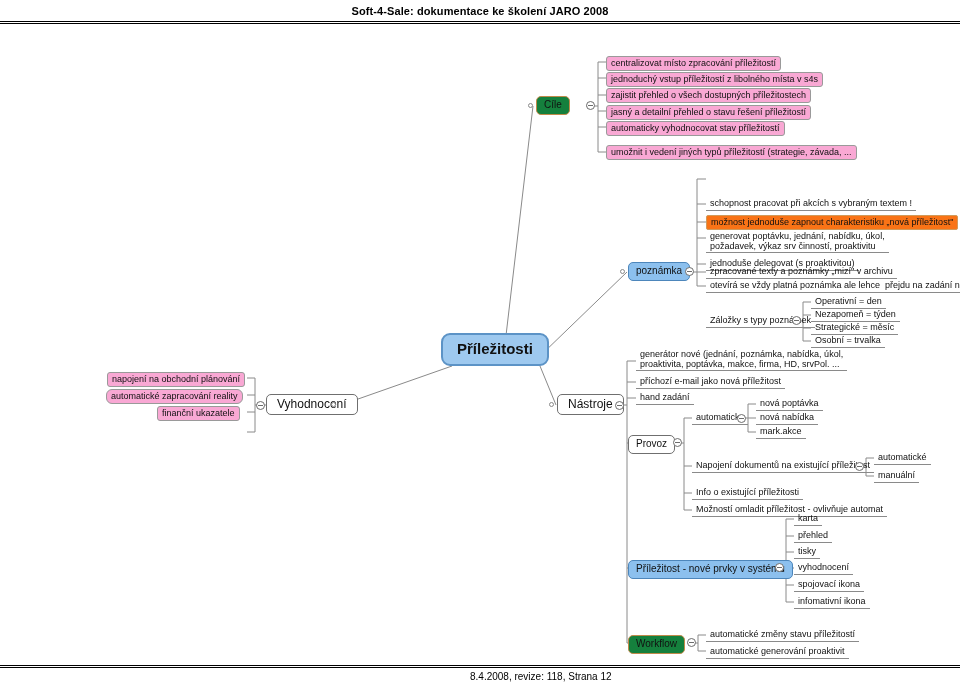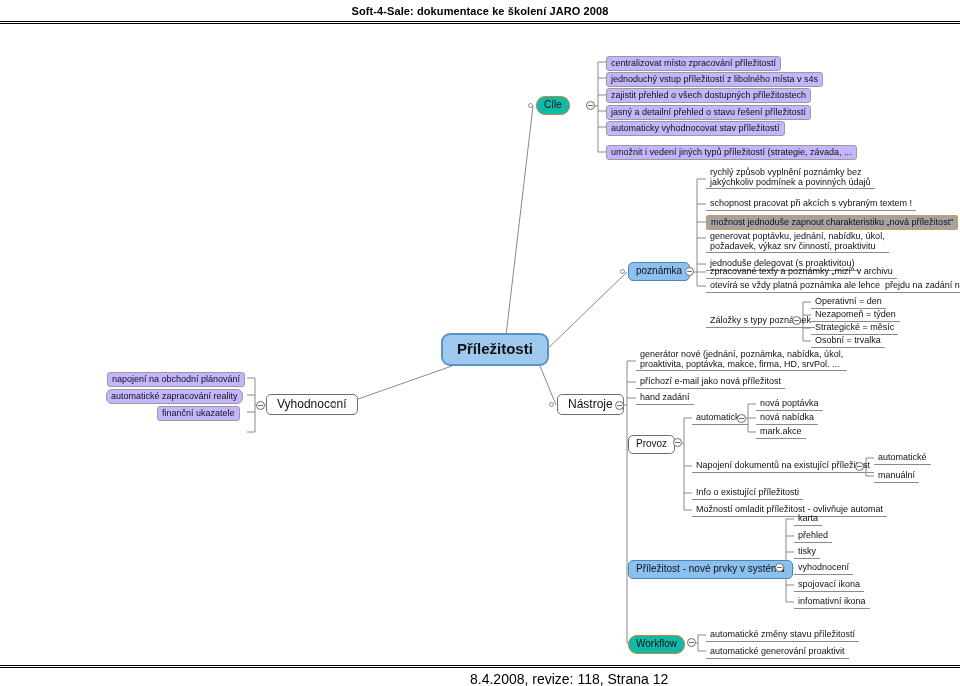--- a/index.html
+++ b/index.html
@@ -34,21 +34,21 @@
     background:#fff;
   }
   #footer {
     position:absolute; left:0; top:668px; width:960px; height:18px;
   }
   #footer .left {
     position:absolute; left:6px; top:3px; font-size:9.5px; white-space:nowrap;
   }
   #footer .left b { font-weight:bold; }
   #footer .right {
-    position:absolute; left:470px; top:3px; font-size:14px; white-space:nowrap;
+    position:absolute; left:470px; top:3px; font-size:10px; white-space:nowrap;
   }
 
   
   #canvas {
     position:absolute; left:0; top:26px; width:960px; height:638px;
     background:#ffffff;
   }
   #wires { position:absolute; left:0; top:0; width:960px; height:638px; }
 
   
@@ -62,46 +62,46 @@
     color:#111;
   }
   
   .leaf {
     border-bottom:1px solid #8a8a8a;
     padding:1px 4px 1px 4px;
   }
   .leaf.boxed {
     border:1px solid #9a9a9a;
     border-radius:3px;
-    background:#c4b5fd;
+    background:#f9a8d4;
   }
   .leaf.two {
     line-height:10px;
     white-space:pre-line;
   }
 
   
   .cap {
     border:1px solid #6f6f6f;
     border-radius:5px;
     background:#ffffff;
     padding:2px 7px 3px 7px;
     font-size:10px;
     line-height:12px;
   }
-  .cap.orange { background:#14b8a6; border-color:#c08a4a;border-radius:9px; }
+  .cap.orange { background:#15803d; border-color:#c08a4a; }
   .cap.blue   { background:#8cc0ee; border-color:#4d86bb; }
   .cap.center {
     background:#9ec9ef; border-color:#5c93c6; border-radius:9px;
     font-size:15px; line-height:18px; font-weight:bold; padding:5px 14px 6px 14px;
     border-width:2px;
   }
   .cap.big { font-size:12px; padding:3px 10px 4px 10px; }
 
-  .hl { background:#a3a3a3; border:1px solid #d19a5a; border-radius:2px; }
+  .hl { background:#f97316; border:1px solid #d19a5a; border-radius:2px; }
 
   
   .knob {
     position:absolute;
     width:9px; height:9px;
     border:1px solid #6d6d6d;
     border-radius:50%;
     background:#fff;
   }
   .knob::before {
@@ -220,22 +220,20 @@
   <div class="node leaf boxed" style="left:606px; top:46px;">jednoduchý vstup příležitostí z libolného místa v s4s</div>
   <div class="node leaf boxed" style="left:606px; top:62px;">zajistit přehled o všech dostupných příležitostech</div>
   <div class="node leaf boxed" style="left:606px; top:79px;">jasný a detailní přehled o stavu řešení příležitostí</div>
   <div class="node leaf boxed" style="left:606px; top:95px;">automaticky vyhodnocovat stav příležitostí</div>
   <div class="node leaf boxed" style="left:606px; top:119px;">umožnit i vedení jiných typů příležitostí (strategie, závada, ...</div>
 
   <div class="node cap blue" style="left:628px; top:236px;">poznámka</div>
   <div class="dot" style="left:620px; top:243px;"></div>
   <div class="knob" style="left:685px; top:241px;"></div>
 
-  <div class="node leaf two" style="left:706px; top:140px;">rychlý způsob vyplnění poznámky bez
-jakýchkoliv podmínek a povinných údajů</div>
   <div class="node leaf" style="left:706px; top:171px;">schopnost pracovat při akcích s vybraným textem !</div>
   <div class="node leaf hl" style="left:706px; top:189px;">možnost jednoduše zapnout charakteristiku „nová příležitost"</div>
   <div class="node leaf two" style="left:706px; top:204px;">generovat poptávku, jednání, nabídku, úkol,
 požadavek, výkaz srv činností, proaktivitu</div>
   <div class="node leaf" style="left:706px; top:231px;">jednoduše delegovat (s proaktivitou)</div>
   <div class="node leaf" style="left:706px; top:239px;">zpracované texty a poznámky „mizí" v archivu</div>
   <div class="node leaf" style="left:706px; top:253px;">otevírá se vždy platná poznámka ale lehce  přejdu na zadání nové</div>
 
   <div class="node leaf" style="left:706px; top:288px;">Záložky s typy poznámek</div>
   <div class="knob" style="left:792px; top:290px;"></div>

